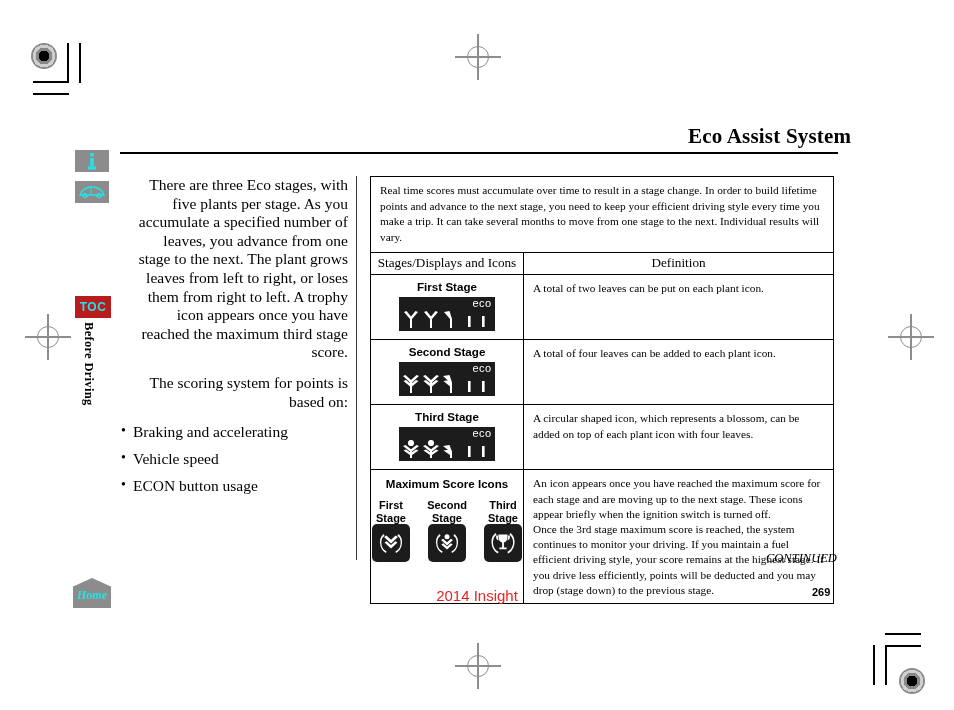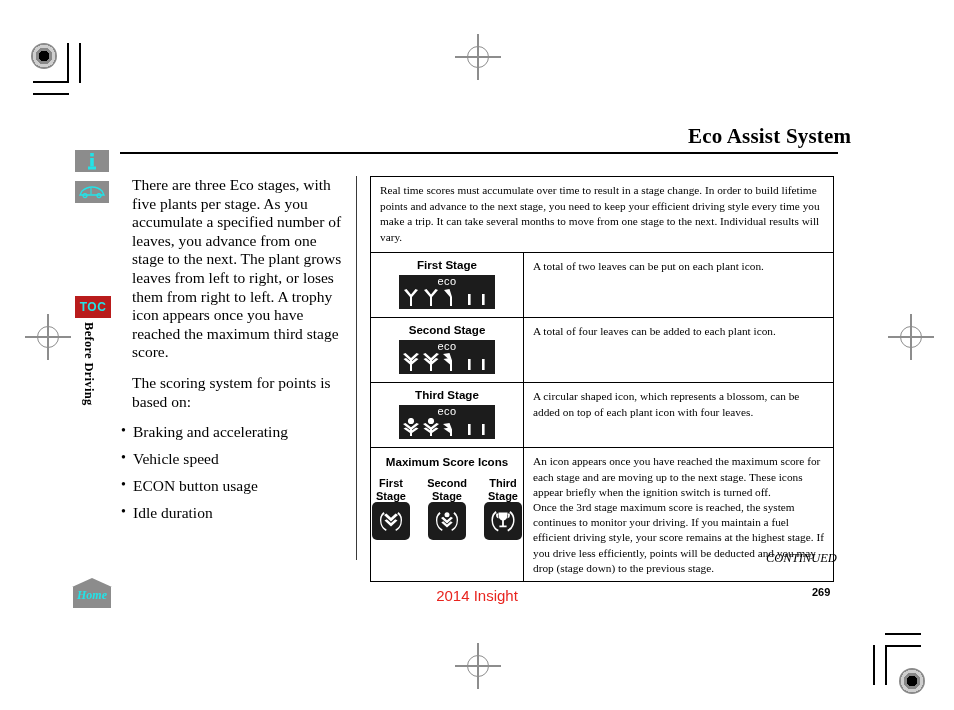--- a/index.html
+++ b/index.html
@@ -36,42 +36,42 @@
   
   #home-button{position:absolute;left:72px;top:578px;width:40px;height:30px;}
   #home-button .roof{position:absolute;left:0;top:0;width:0;height:0;
      border-left:20px solid transparent;border-right:20px solid transparent;border-bottom:9px solid #8c8c8c;}
   #home-button .body{position:absolute;left:1px;top:9px;width:38px;height:21px;background:#8c8c8c;}
   #home-button .label{position:absolute;left:0;top:10px;width:40px;text-align:center;
      color:#23e3e8;font-family:"Liberation Serif",serif;font-style:italic;font-weight:bold;font-size:12px;}
 
   
   #body-text{position:absolute;left:120px;top:176px;width:228px;font-size:15.5px;line-height:18.6px;}
-  #body-text p{margin:0 0 12px 12px;}
+  #body-text p{margin:0 0 12px 12px;text-align:right;}
   #bullet-list{list-style:none;margin:0;padding:0;}
   #bullet-list li{position:relative;padding-left:13px;margin-bottom:9px;font-size:15.5px;line-height:18px;}
   #bullet-list li:before{content:"\2022";position:absolute;left:1px;top:-1px;font-size:14px;}
 
   
   #column-divider{position:absolute;left:356px;top:176px;width:1.4px;height:384px;background:#3a3a3a;}
 
   
   #spec-table{position:absolute;left:370px;top:176px;width:464px;border:1.4px solid #000;
      border-collapse:collapse;}
   #spec-table td{border:1.4px solid #000;vertical-align:top;}
   .intro-cell{padding:6px 8px 7px 9px;font-size:11.3px;line-height:15.6px;}
   .hdr-cell{text-align:center;font-size:13.2px;padding:2px 0 3px 0;}
   .stage-cell{width:152px;padding:5px 0 8px 0;text-align:center;}
   .def-cell{padding:6px 7px 5px 9px;font-size:11.3px;line-height:15.2px;}
   .stage-name{font-family:"Liberation Sans", sans-serif;font-weight:bold;font-size:11.6px;margin-bottom:4px;}
 
   
   .eco-panel{width:96px;height:34px;background:#1c1c1c;margin:0 auto;position:relative;}
   .eco-word{position:absolute;left:0;top:0px;width:96px;text-align:center;color:#fff;
-     font-family:"Liberation Sans", sans-serif;font-size:11px;letter-spacing:.5px;line-height:13px;}
+     font-family:"Liberation Sans", sans-serif;font-size:11px;letter-spacing:.5px;line-height:13px;padding-left:35px;}
   .eco-plants{position:absolute;left:3px;top:13px;width:90px;height:20px;}
   .eco-plants svg{display:block;}
 
   
   .max-title{font-family:"Liberation Sans", sans-serif;font-weight:bold;font-size:11.6px;
      text-align:center;padding:7px 0 9px 0;}
   .max-row{display:flex;justify-content:center;gap:16px;padding:0 0 10px 0;}
   .max-col{width:40px;text-align:center;}
   .max-col .lbl{font-family:"Liberation Sans", sans-serif;font-weight:bold;font-size:11px;
      line-height:12.5px;margin-bottom:0;}
@@ -149,29 +149,32 @@
   <div class="label">Home</div>
 </div>
 
 <div id="body-text">
   <p>There are three Eco stages, with five plants per stage. As you accumulate a specified number of leaves, you advance from one stage to the next. The plant grows leaves from left to right, or loses them from right to left. A trophy icon appears once you have reached the maximum third stage score.</p>
   <p>The scoring system for points is based on:</p>
   <ul id="bullet-list">
     <li>Braking and accelerating</li>
     <li>Vehicle speed</li>
     <li>ECON button usage</li>
-    <li>Idle duration</li>
   </ul>
 </div>
 <div id="column-divider"></div>
 
 <table id="spec-table">
   <tbody>
       <tr>
     <td colspan="2" class="intro-cell">Real time scores must accumulate over time to result in a stage change. In order to build lifetime points and advance to the next stage, you need to keep your efficient driving style every time you make a trip. It can take several months to move from one stage to the next. Individual results will vary.</td>
+  </tr>
+  <tr>
+    <td class="hdr-cell stage-cell-head" style="width:152px;">Stages/Displays and Icons</td>
+    <td class="hdr-cell">Definition</td>
   </tr>
 
   <tr>
     <td class="stage-cell">
       <div class="stage-name">First Stage</div>
       <div class="eco-panel">
         <div class="eco-word">eco</div>
         <div class="eco-plants">
           <svg width="90" height="20" viewBox="0 0 90 20" aria-hidden="true">
             <g fill="#fff">

